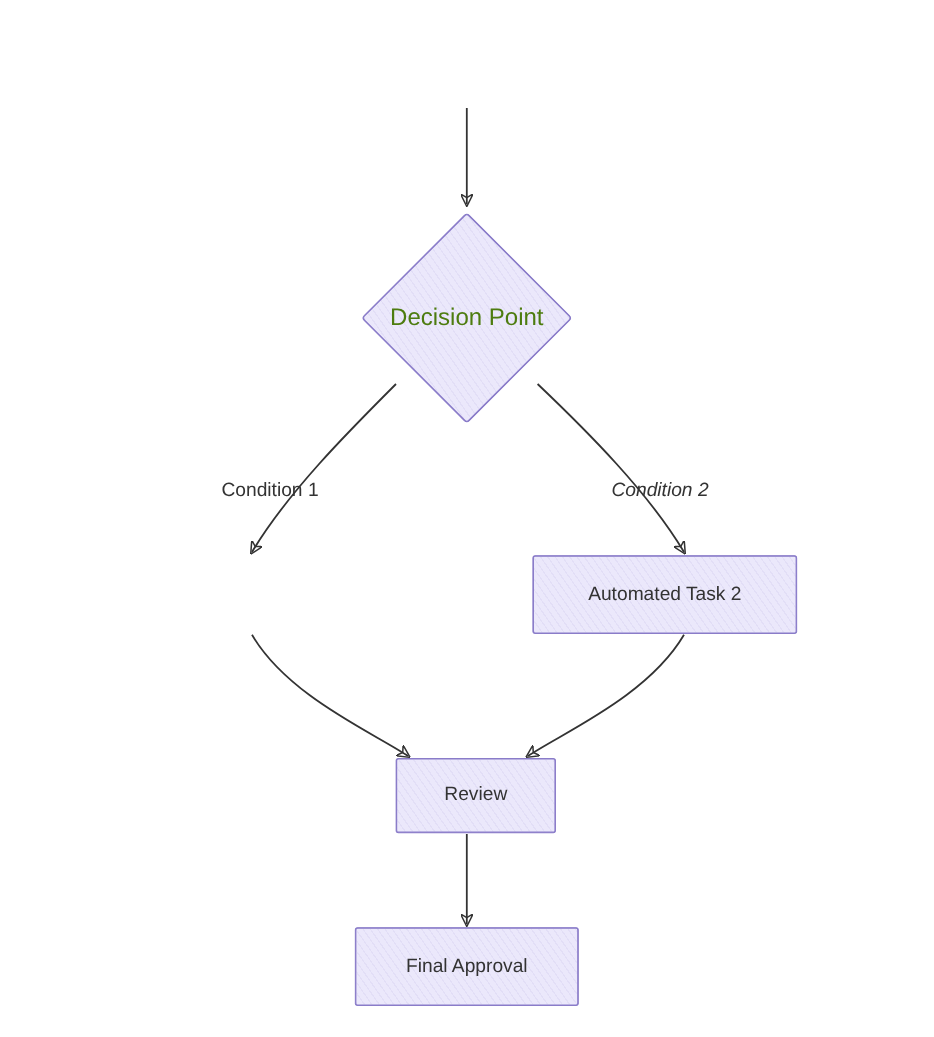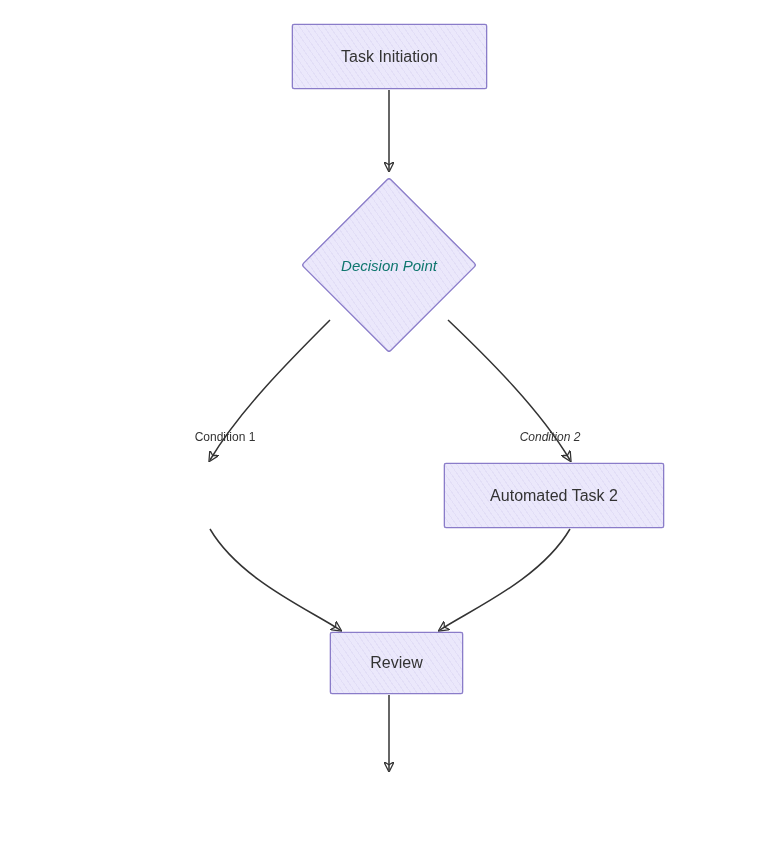--- a/index.html
+++ b/index.html
@@ -32,24 +32,23 @@
     background-image: repeating-linear-gradient(
       55deg,
       rgba(138,124,201,0.09) 0px,
       rgba(138,124,201,0.09) 1px,
       transparent 1px,
       transparent 5px
     );
   }
   .anno {
     position: absolute;
-    font-size: 12px;
+    font-size: 16px;
     color: #333;
     text-align: center;
-    margin-top: 30px;
   }
   .diamond-wrap {
     position: absolute;
   }
   .diamond {
     position: absolute;
     box-sizing: border-box;
     border: 1.5px solid #8a7cc9;
     background-color: #ebe8fb;
     transform: rotate(45deg);
@@ -62,23 +61,22 @@
       transparent 1px,
       transparent 5px
     );
   }
   .diamond-label {
     position: absolute;
     display: flex;
     align-items: center;
     justify-content: center;
     text-align: center;
-    font-size: 15px;
-    color: #0f766e;
-    font-style: italic;
+    font-size: 20px;
+    color: #4d7c0f;
   }
   svg.edges {
     position: absolute;
     left: 0; top: 0;
     width: 778px;
     height: 864px;
     pointer-events: none;
   }
 </style>
 </head>
@@ -99,37 +97,37 @@
 
     <path d="M 448 320  C 490 360, 540 410, 570 460" stroke="#333" stroke-width="1.5" fill="none" marker-end="url(#arrow)"></path>
 
     <path d="M 210 529  C 240 580, 310 610, 340 630" stroke="#333" stroke-width="1.5" fill="none" marker-end="url(#arrow)"></path>
 
     <path d="M 570 529  C 540 580, 470 610, 440 630" stroke="#333" stroke-width="1.5" fill="none" marker-end="url(#arrow)"></path>
 
     <path d="M 389 695  C 389 715, 389 740, 389 770" stroke="#333" stroke-width="1.5" fill="none" marker-end="url(#arrow)"></path>
   </svg>
 
-  <div class="node" style="left:292px; top:24px; width:195px; height:65px;">
-    <span>Task Initiation</span>
-  </div>
 
   <div class="diamond-wrap" style="left:299px; top:175px; width:180px; height:180px;">
     <div class="diamond" style="left:28px; top:28px; width:124px; height:124px;"></div>
     <div class="diamond-label" style="left:0; top:0; width:180px; height:180px;">
       <span>Decision Point</span>
     </div>
   </div>
 
   <div class="anno" style="left:170px; top:400px; width:110px;">Condition 1</div>
   <div class="anno" style="left:495px; top:400px; width:110px;font-style:italic;">Condition 2</div>
 
 
   <div class="node" style="left:444px; top:463px; width:220px; height:65px;">
     <span>Automated Task 2</span>
   </div>
 
   <div class="node" style="left:330px; top:632px; width:133px; height:62px;">
     <span>Review</span>
   </div>
 
+  <div class="node" style="left:296px; top:773px; width:186px; height:65px;">
+    <span>Final Approval</span>
+  </div>
 
 </div>
 
 </body></html>

